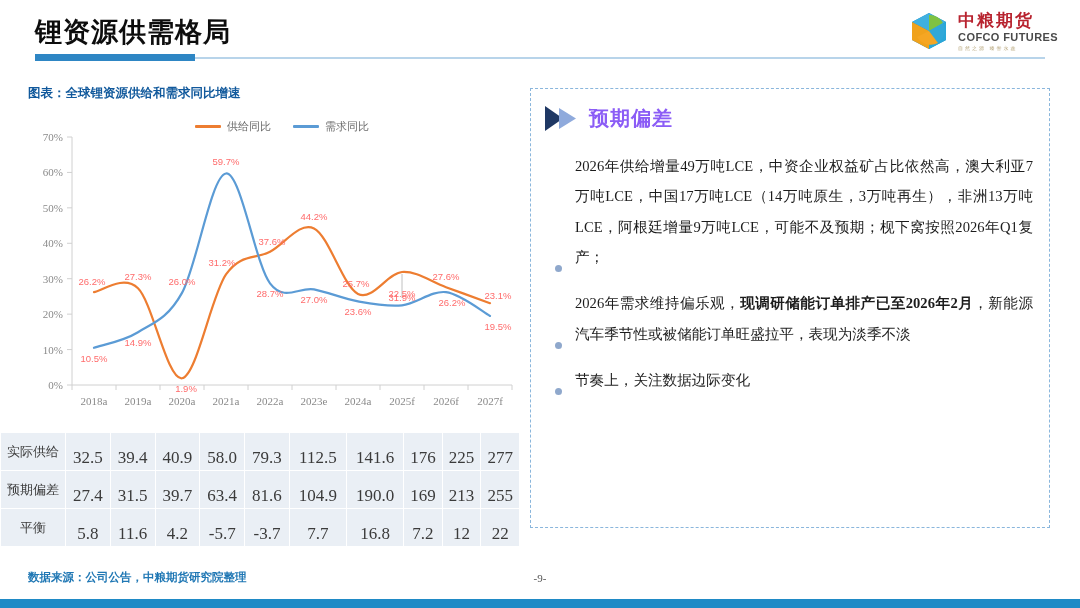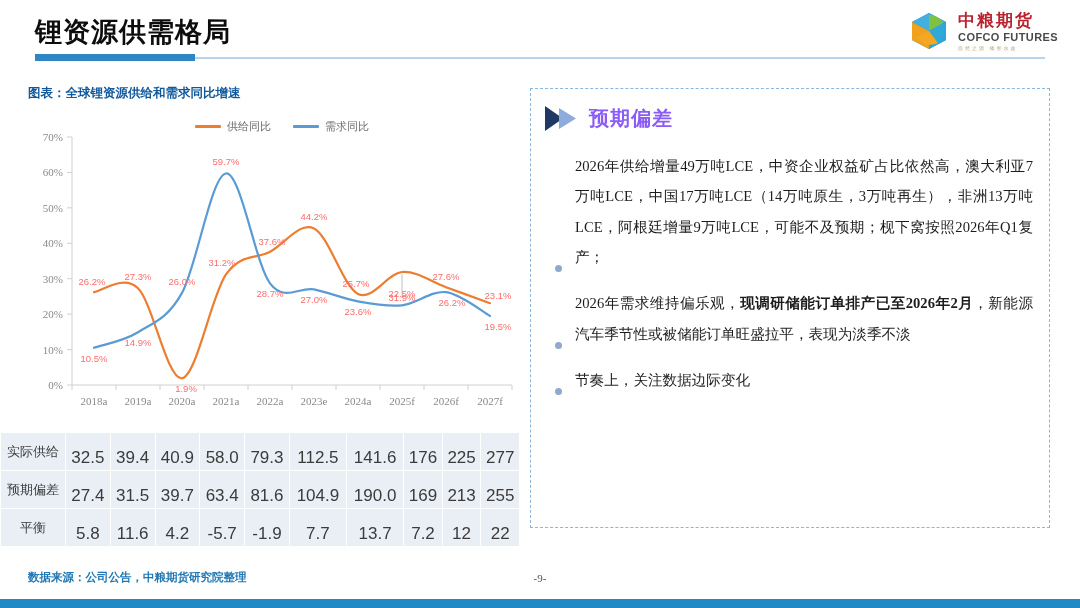--- a/index.html
+++ b/index.html
@@ -50,21 +50,21 @@
   .legend{position:absolute;left:175px;top:14px;display:flex;gap:22px;align-items:center;}
   .legend-item{display:flex;align-items:center;gap:6px;}
   .legend-line{width:26px;height:3px;border-radius:1px;}
   .legend-label{font-size:11px;color:#6b6b6b;
     font-family:"Liberation Sans","DejaVu Sans",sans-serif;}
 
   
   .data-table{
     position:absolute;left:0px;top:432px;width:520px;
     border-collapse:collapse;
-    font-family:Liberation Sans, sans-serif;
+    font-family:Liberation Serif, serif;
     padding-left:28px;
   }
   .data-table td{
     background:#eaeff5;
     border:1px solid #ffffff;
     text-align:center;
     color:#3b3b3b;
     padding:0;
     height:35px;
     vertical-align:bottom;
@@ -245,23 +245,23 @@
           <td class="v">169</td>
           <td class="v">213</td>
           <td class="v">255</td>
         </tr>
         <tr>
           <td class="rowhead">平衡</td>
           <td class="v">5.8</td>
           <td class="v">11.6</td>
           <td class="v">4.2</td>
           <td class="v">-5.7</td>
-          <td class="v">-1.9</td>
+          <td class="v">-3.7</td>
           <td class="v">7.7</td>
-          <td class="v">13.7</td>
+          <td class="v">16.8</td>
           <td class="v">7.2</td>
           <td class="v">12</td>
           <td class="v">22</td>
         </tr>
       </tbody>
   </table>
 
   <div class="panel">
     <div class="panel-head">
       <span class="arrow-icon">

